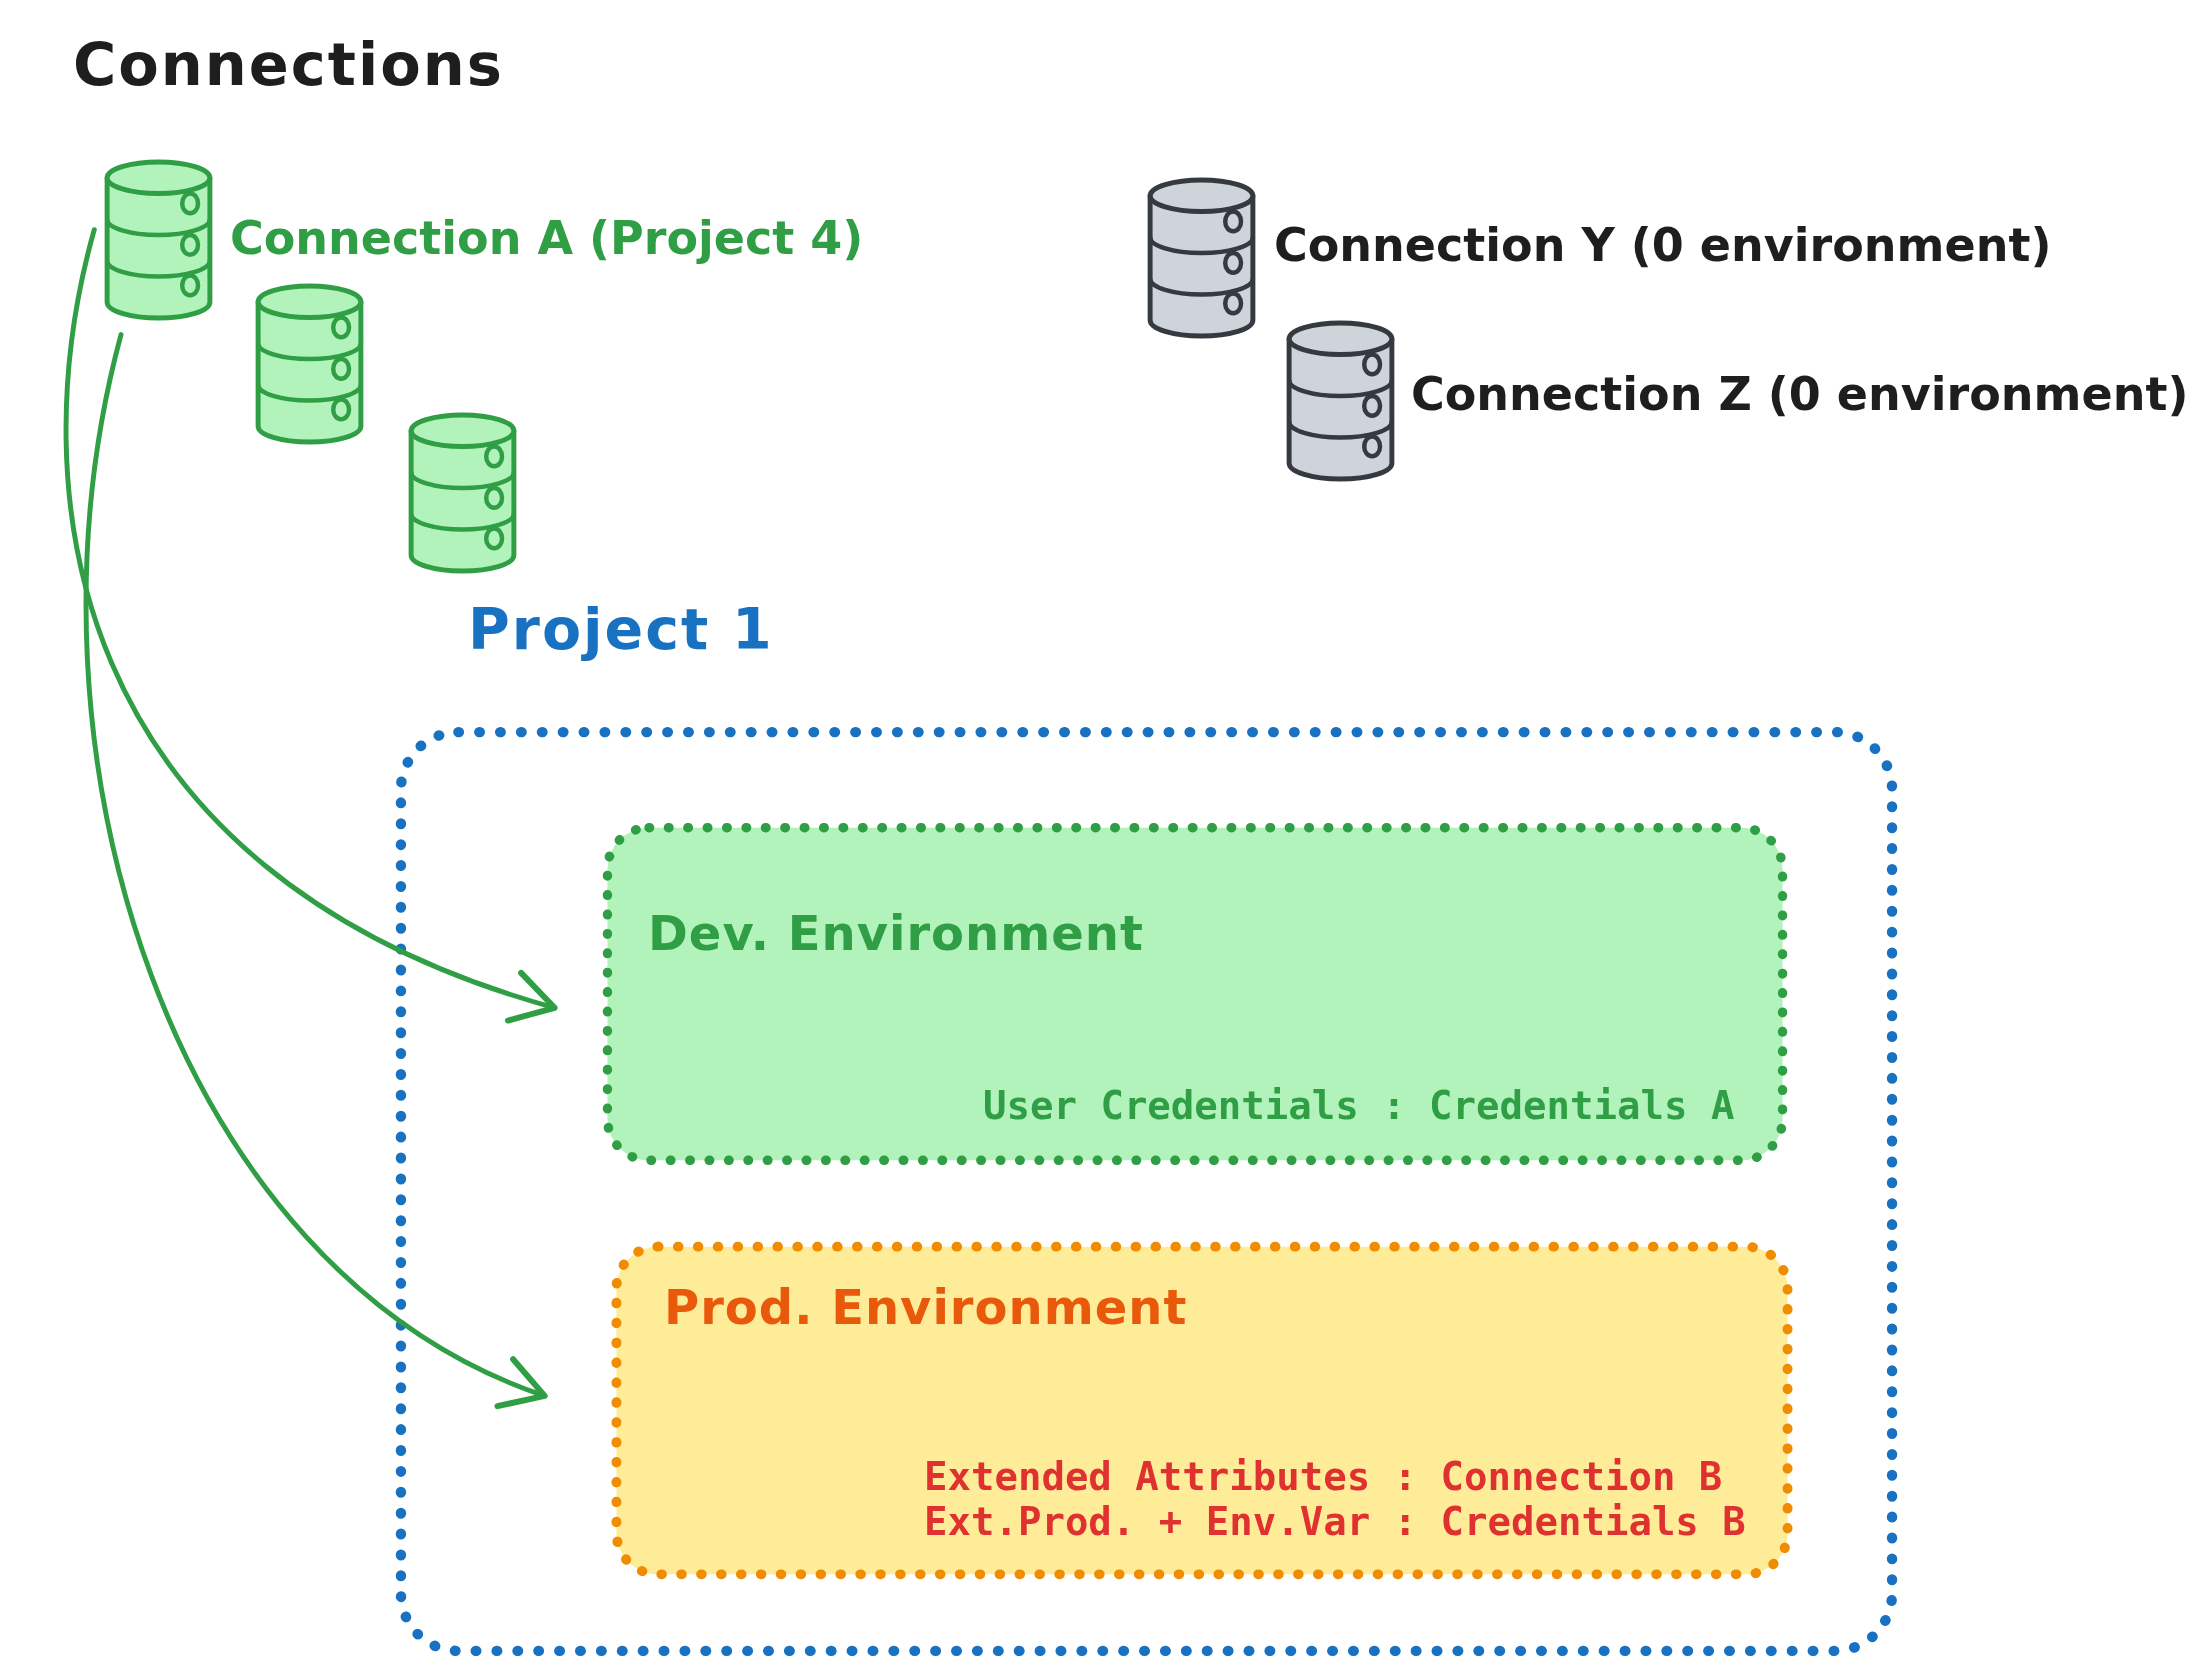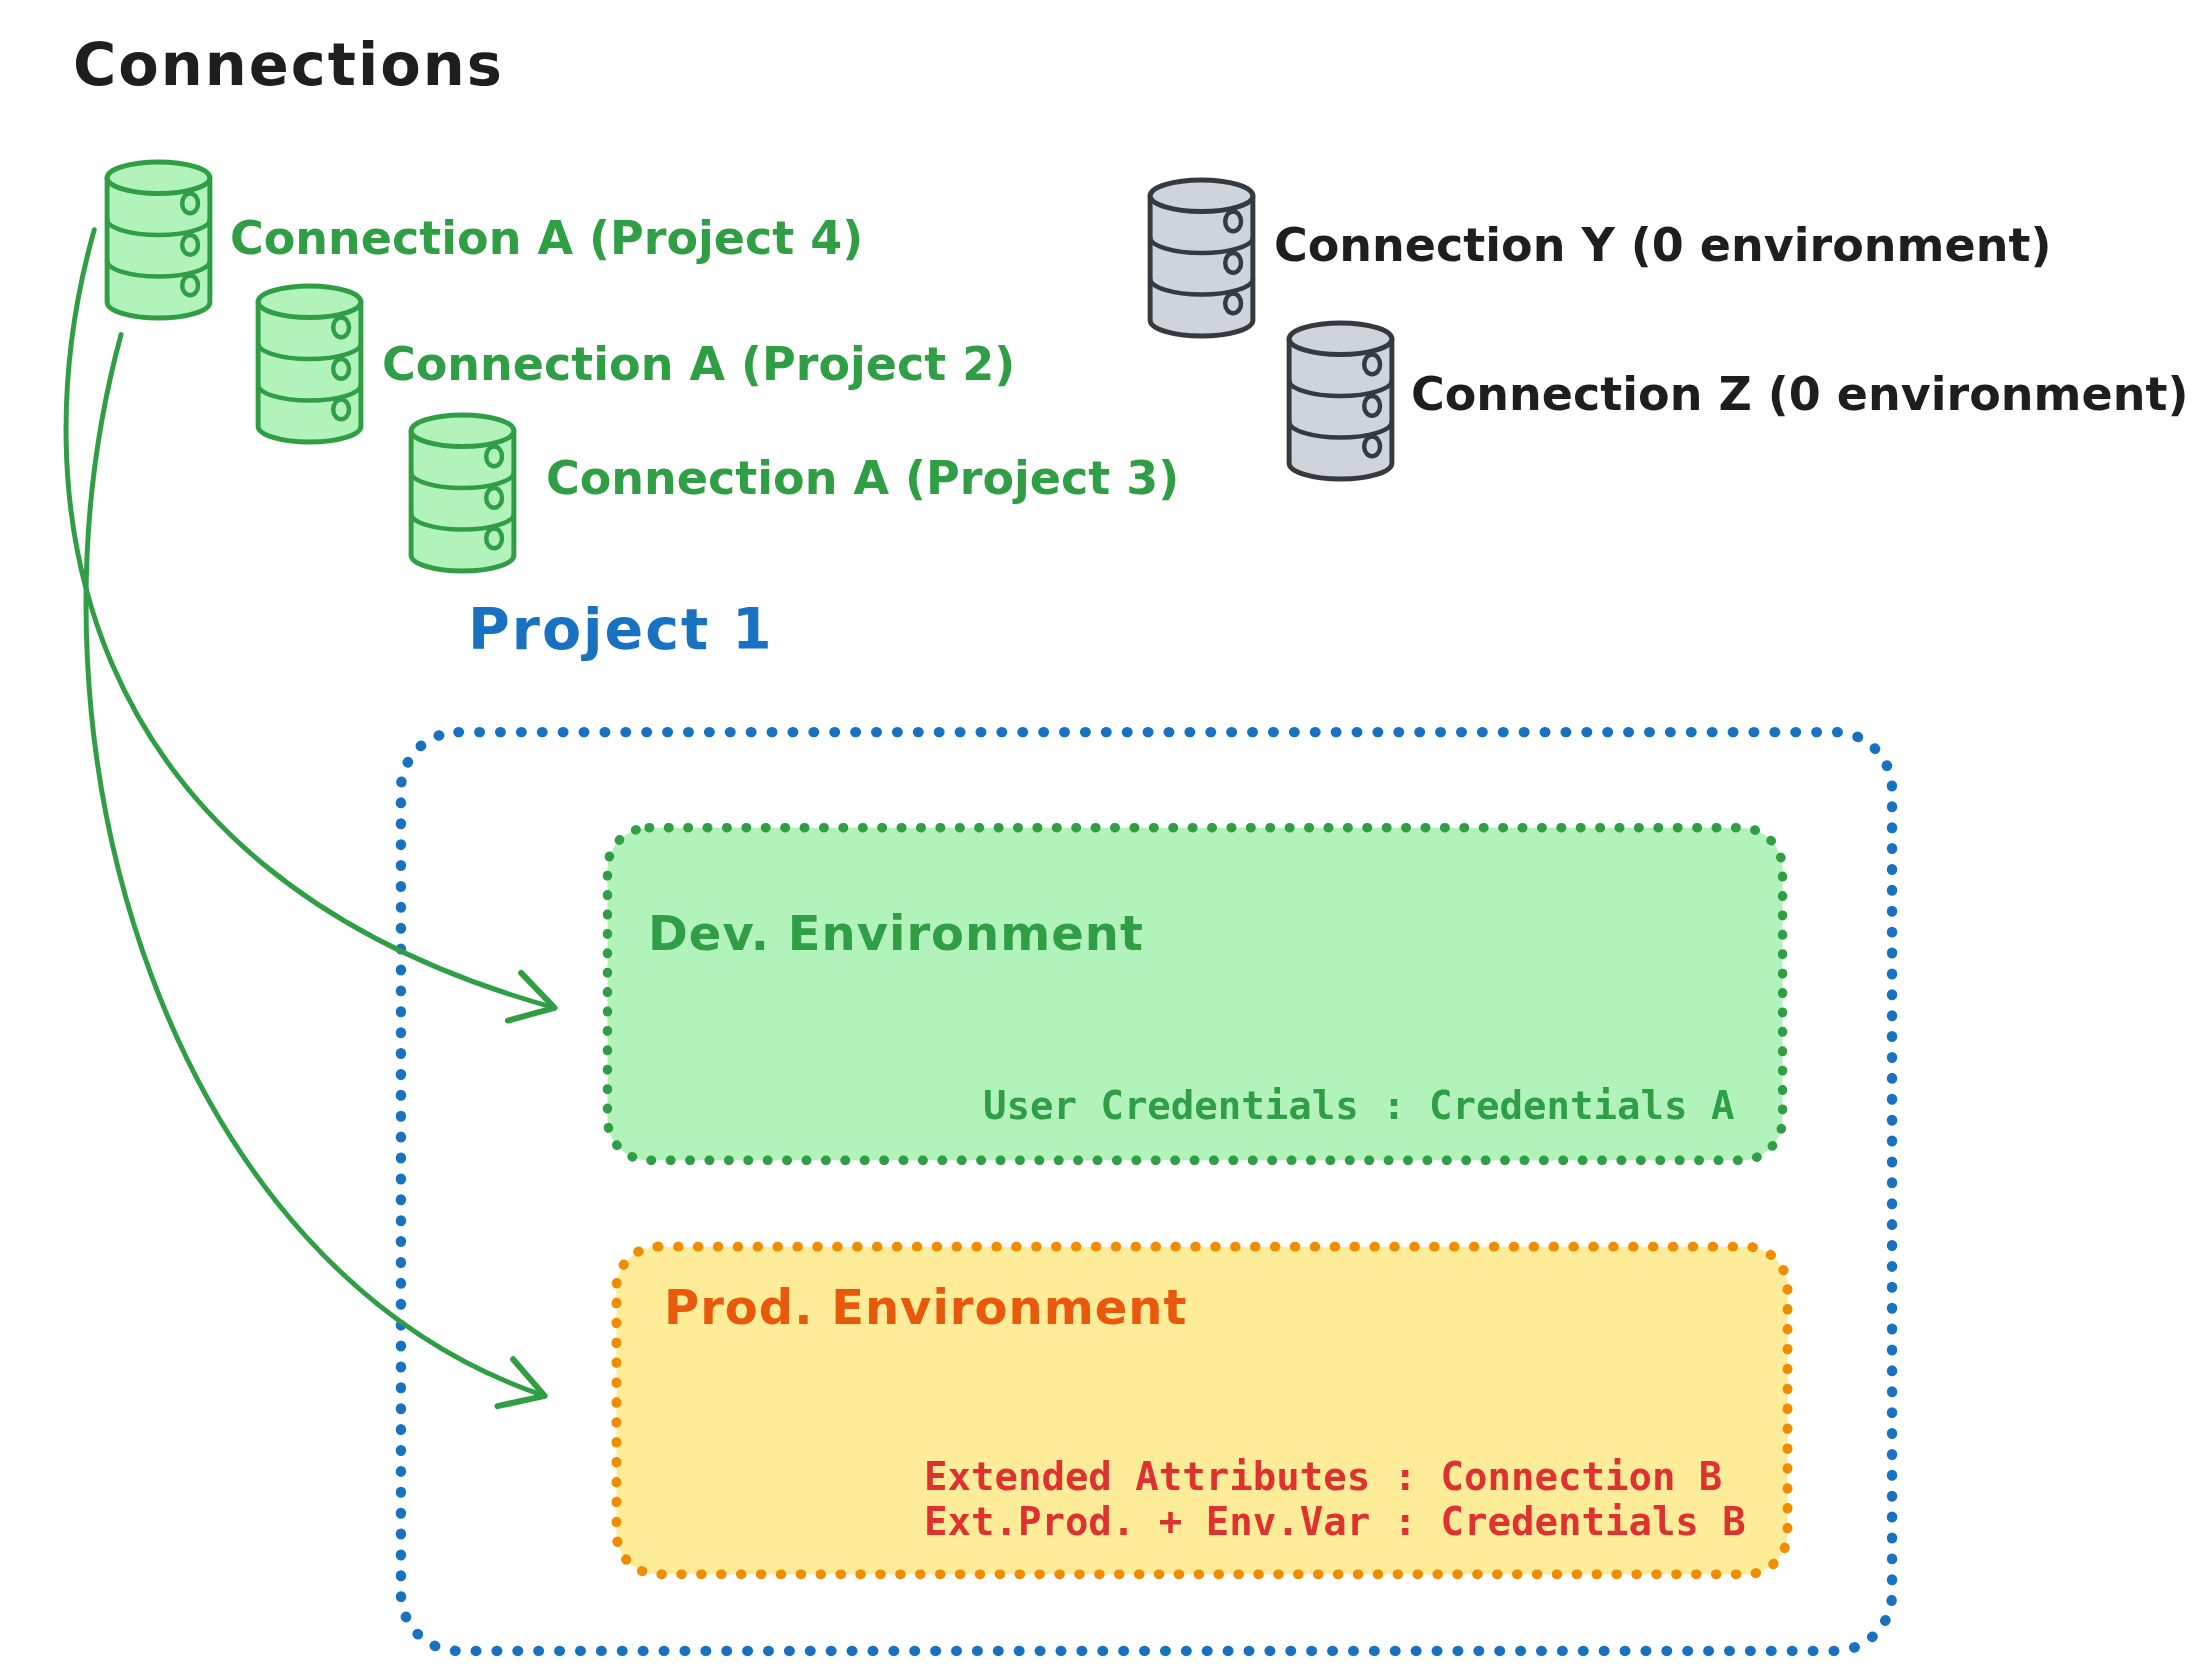--- a/index.html
+++ b/index.html
@@ -76,26 +76,24 @@
   <div class="abs hand diagram-title">Connections</div>
 
   <svg class="abs db-icon" style="left:99px;top:156px;--cyl-fill:#b2f2bb;--cyl-stroke:#2f9e44" width="119" height="168" viewBox="0 0 120 170">
       <use href="#cyl"></use>
     </svg>
   <span class="abs hand db-label green-text" style="left:230px;top:238px">Connection A (Project 4)</span>
 
   <svg class="abs db-icon" style="left:250px;top:280px;--cyl-fill:#b2f2bb;--cyl-stroke:#2f9e44" width="119" height="168" viewBox="0 0 120 170">
       <use href="#cyl"></use>
     </svg>
-  <span class="abs hand db-label green-text" style="left:382px;top:364px">Connection A (Project 2)</span>
 
   <svg class="abs db-icon" style="left:403px;top:409px;--cyl-fill:#b2f2bb;--cyl-stroke:#2f9e44" width="119" height="168" viewBox="0 0 120 170">
       <use href="#cyl"></use>
     </svg>
-  <span class="abs hand db-label green-text" style="left:546px;top:478px">Connection A (Project 3)</span>
 
   <svg class="abs db-icon" style="left:1142px;top:174px;--cyl-fill:#ced4da;--cyl-stroke:#343a40" width="119" height="168" viewBox="0 0 120 170">
       <use href="#cyl"></use>
     </svg>
   <span class="abs hand db-label ink-text" style="left:1274px;top:245px">Connection Y (0 environment)</span>
 
   <svg class="abs db-icon" style="left:1281px;top:317px;--cyl-fill:#ced4da;--cyl-stroke:#343a40" width="119" height="168" viewBox="0 0 120 170">
       <use href="#cyl"></use>
     </svg>
   <span class="abs hand db-label ink-text" style="left:1411px;top:394px">Connection Z (0 environment)</span>

